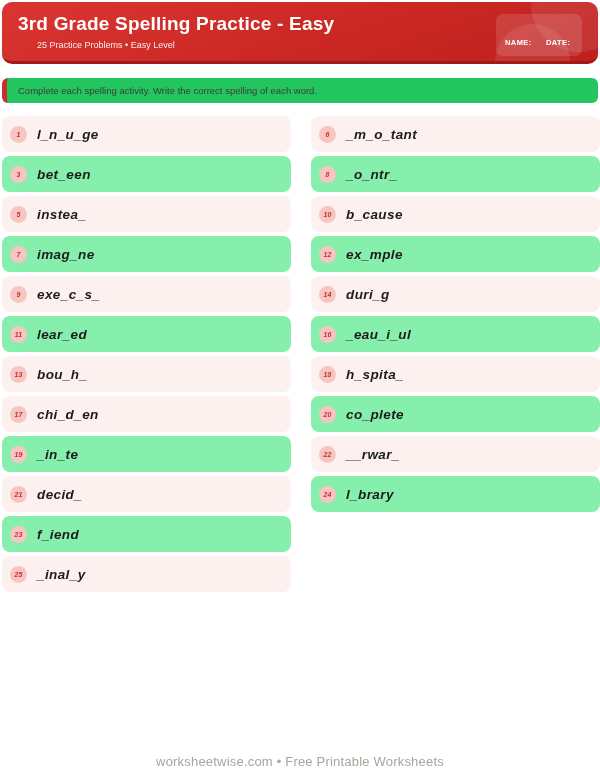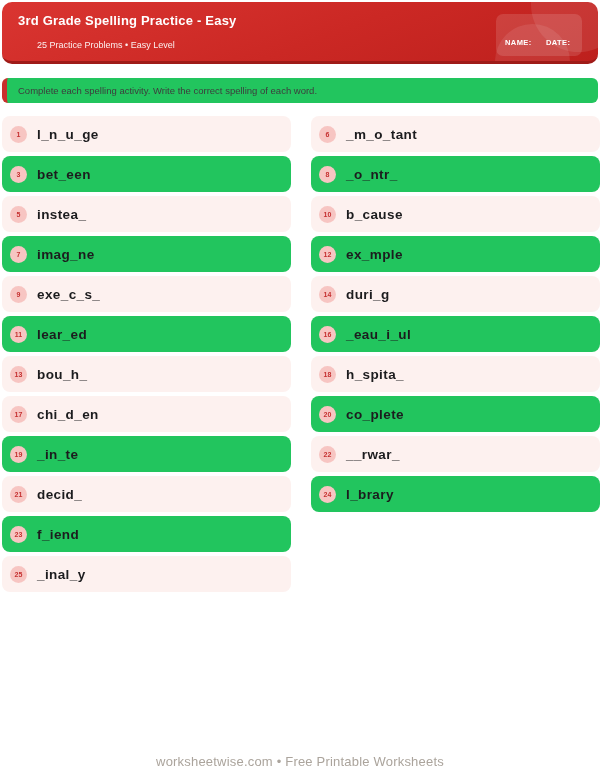--- a/index.html
+++ b/index.html
@@ -18,21 +18,21 @@
     background: linear-gradient(160deg, #da3531 0%, #cb2824 55%, #bd201d 100%);
     border-radius: 10px;
     border-bottom: 3px solid #9f1b18;
     overflow: hidden;
   }
   .deco-circle { position: absolute; border-radius: 50%; background: rgba(255,255,255,0.09); }
   .deco-1 { width: 95px; height: 95px; right: -28px; top: -45px; }
   .deco-2 { width: 75px; height: 75px; right: 28px; bottom: -38px; }
   .header-title {
     position: absolute; left: 16px; top: 11px;
-    color: #ffffff; font-size: 13px; font-weight: 700; letter-spacing: 0.2px;
+    color: #ffffff; font-size: 19px; font-weight: 700; letter-spacing: 0.2px;
   }
   .header-subtitle {
     position: absolute; left: 16px; top: 38px;
     color: rgba(255,255,255,0.92); font-size: 9px; margin-left: 19px;
   }
   .name-date-box {
     position: absolute; right: 16px; top: 12px; width: 86px;
     background: rgba(255,255,255,0.13);
     border-radius: 7px;
     padding: 24px 9px 9px 9px;
@@ -55,29 +55,29 @@
     border-left: 5px solid #c9302c;
     border-radius: 6px;
     display: flex; align-items: center;
     padding-left: 11px;
     color: #3d3d3d; font-size: 9.5px;
   }
 
   
   .grid {
     position: absolute; left: 2px; right: 0; top: 116px;
-    display: flex; gap: 20px;
+    display: flex; gap: 20px; font-style: italic;
   }
   .col { flex: 1; display: flex; flex-direction: column; }
   .row {
     height: 36px; margin-bottom: 4px;
     border-radius: 8px;
     display: flex; align-items: center;
     padding-left: 8px;
-    background: #22c55e;
+    background: #86efac;
   }
   .row.alt { background: #fdf1ef; }
   .badge {
     width: 17px; height: 17px; flex: none;
     border-radius: 50%;
     background: #f7c5c2;
     color: #c53030; font-size: 7px; font-weight: 700;
     display: flex; align-items: center; justify-content: center;
   }
   .word {

